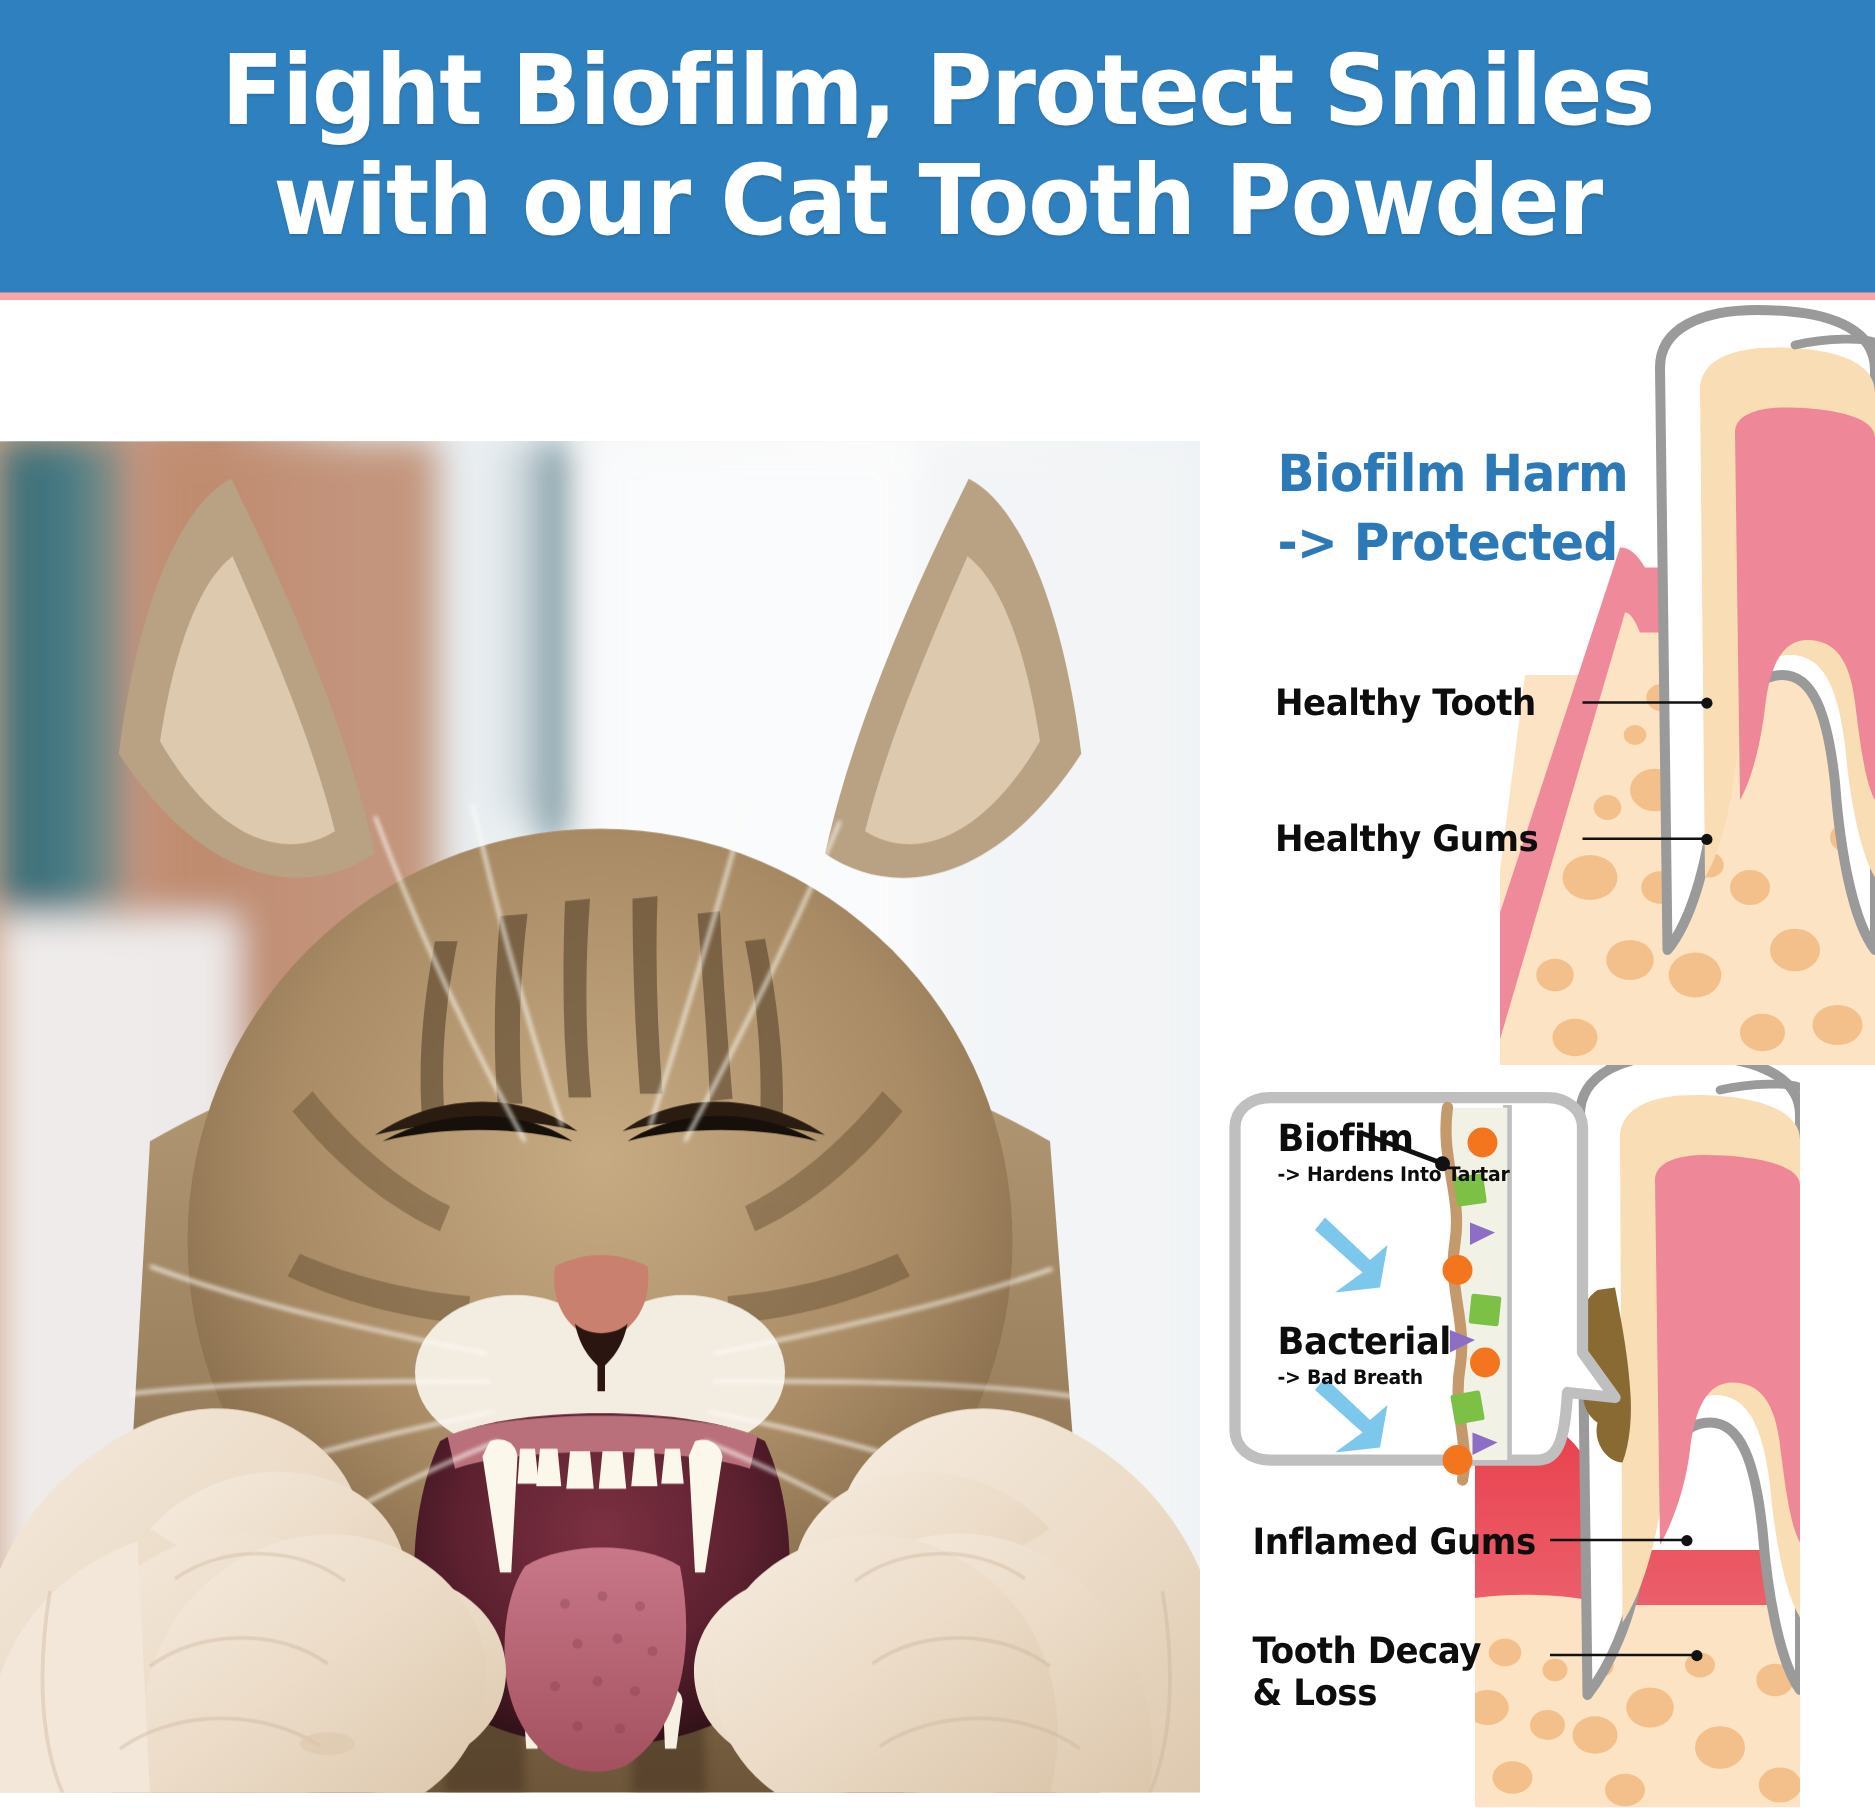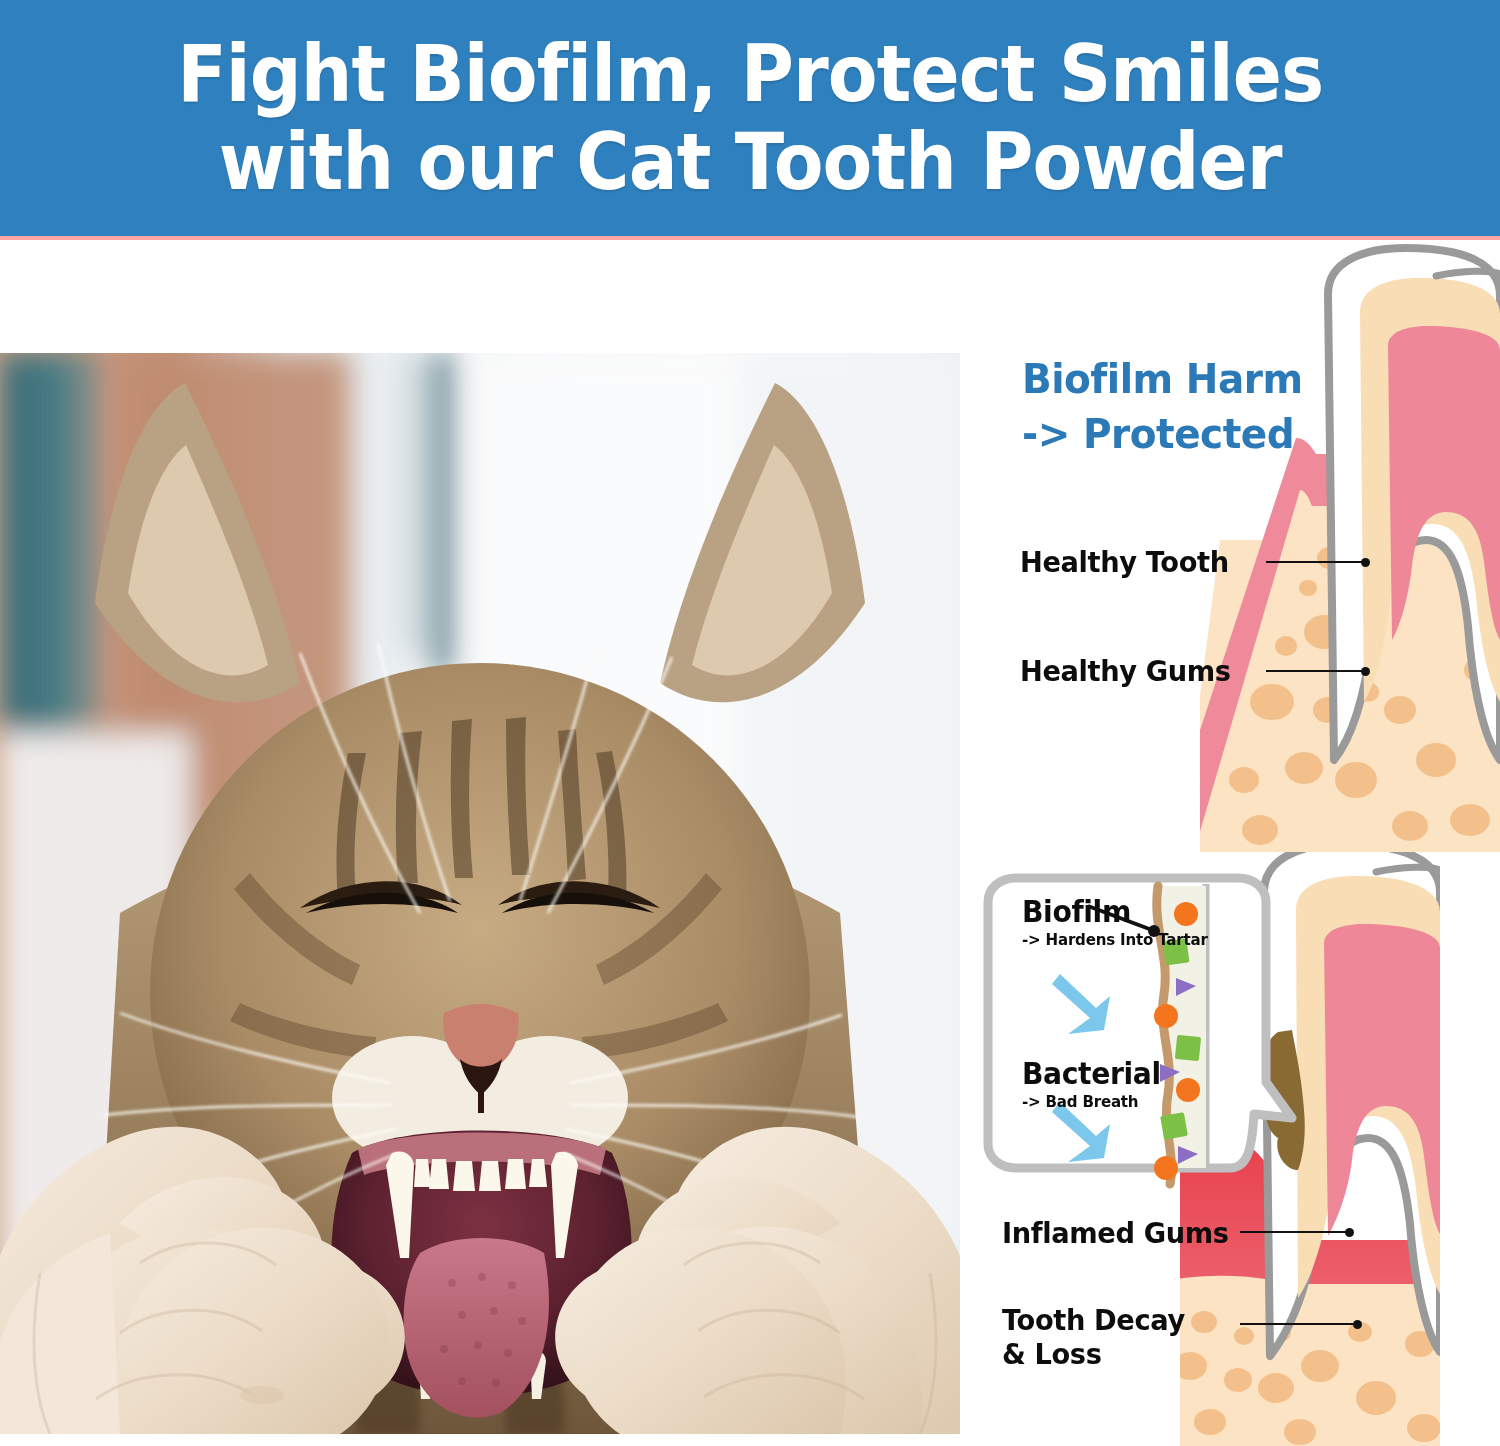--- a/index.html
+++ b/index.html
@@ -6,21 +6,21 @@
   html,body { width:1500px; height:1446px; background:#ffffff; overflow:hidden; }
   body { font-family:"Liberation Sans", sans-serif; }
 
   .page { position:relative; width:1500px; height:1446px; background:#fff; }
 
   
   .header-band{
     position:absolute; left:0; top:0; width:1500px; height:240px;
     background:#2F80BE;
     display:flex; align-items:center; justify-content:center;
-    border-bottom:4px solid #fca5a5;
+    border-bottom:6px solid #fca5a5;
   }
   .header-title{
     color:#ffffff;
     font-family:"DejaVu Sans", sans-serif;
     font-weight:bold;
     font-size:78px;
     line-height:1.0;
     text-align:center;
     letter-spacing:-1px;
     text-shadow:0 2px 2px rgba(0,0,0,.12);

